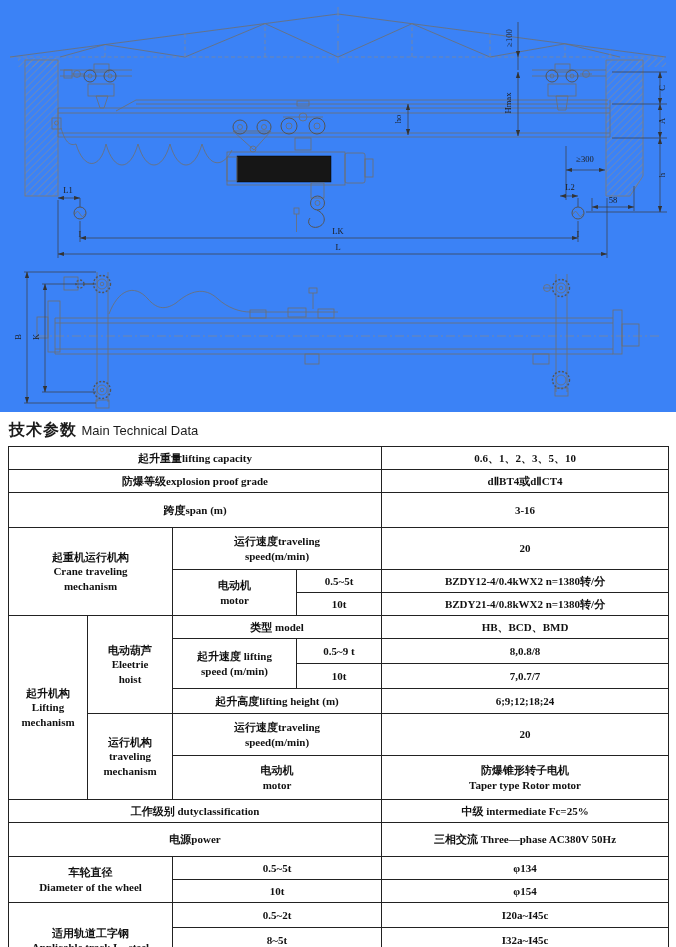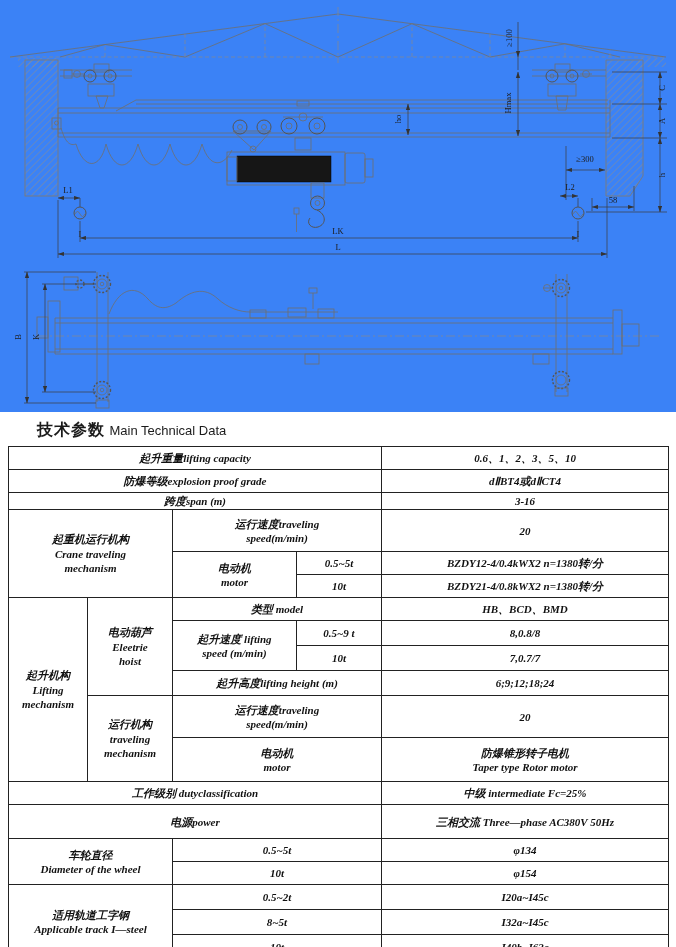--- a/index.html
+++ b/index.html
@@ -10,26 +10,26 @@
   svg .s{stroke:#6e6e6e;stroke-width:.8;fill:none;}
   svg .s2{stroke:#555;stroke-width:1;fill:none;}
   svg .sd{stroke:#8a8a8a;stroke-width:.7;fill:none;stroke-dasharray:4 2.5;}
   svg .cl{stroke:#8a8a8a;stroke-width:.7;fill:none;stroke-dasharray:9 3 2 3;}
   svg .d{stroke:#3c3c3c;stroke-width:.7;fill:none;}
   svg .teeth{stroke:#555;stroke-width:1.4;fill:none;stroke-dasharray:2 1.7;}
   svg .tx{font-family:"Liberation Serif",serif;font-size:8.5px;fill:#1d1d1d;}
   svg .dark{fill:#161616;stroke:#000;stroke-width:.5;}
   svg .wall{fill:url(#hp);stroke:#7a7a7a;stroke-width:.9;}
   .title-row{margin:8px 0 5px 9px;color:#1b1b1b;}
-  .title-zh{font-weight:700;font-size:16px;letter-spacing:1px;margin-left:28px;}
+  .title-zh{font-weight:700;font-size:16px;letter-spacing:1px;}
   .title-en{font-weight:400;font-size:13px;}
   table.tech{border-collapse:collapse;table-layout:fixed;width:660px;margin:0 0 0 8px;
      font-family:"Liberation Serif",serif;font-weight:bold;font-size:11px;color:#111;}
   table.tech td{border:1px solid #222;text-align:center;vertical-align:middle;
-     padding:1px 2px;line-height:1.3;white-space:pre-line;overflow:hidden;font-style:italic;}
+     padding:1px 2px;line-height:1.3;white-space:pre-line;overflow:hidden;}
 </style>
 </head>
 <body>
 
 <div class="drawing-wrap">
 <svg width="676" height="412" viewBox="0 0 676 412">
   <defs>
     <pattern id="hp" width="5" height="5" patternUnits="userSpaceOnUse" patternTransform="rotate(45)">
       <line x1="0" y1="0" x2="0" y2="5" stroke="#8d8d8d" stroke-width="1"></line>
     </pattern>
@@ -264,21 +264,21 @@
   </colgroup>
   <tbody>
     <tr style="height:23px">
       <td colspan="4">起升重量lifting capacity</td>
       <td>0.6、1、2、3、5、10</td>
     </tr>
     <tr style="height:23px">
       <td colspan="4">防爆等级explosion proof grade</td>
       <td>dⅡBT4或dⅡCT4</td>
     </tr>
-    <tr style="height:17px">
+    <tr style="height:35px">
       <td colspan="4">跨度span (m)</td>
       <td>3-16</td>
     </tr>
     <tr style="height:42px">
       <td colspan="2" rowspan="3">起重机运行机构
 Crane traveling
 mechanism</td>
       <td colspan="2">运行速度traveling
 speed(m/min)</td>
       <td>20</td>

